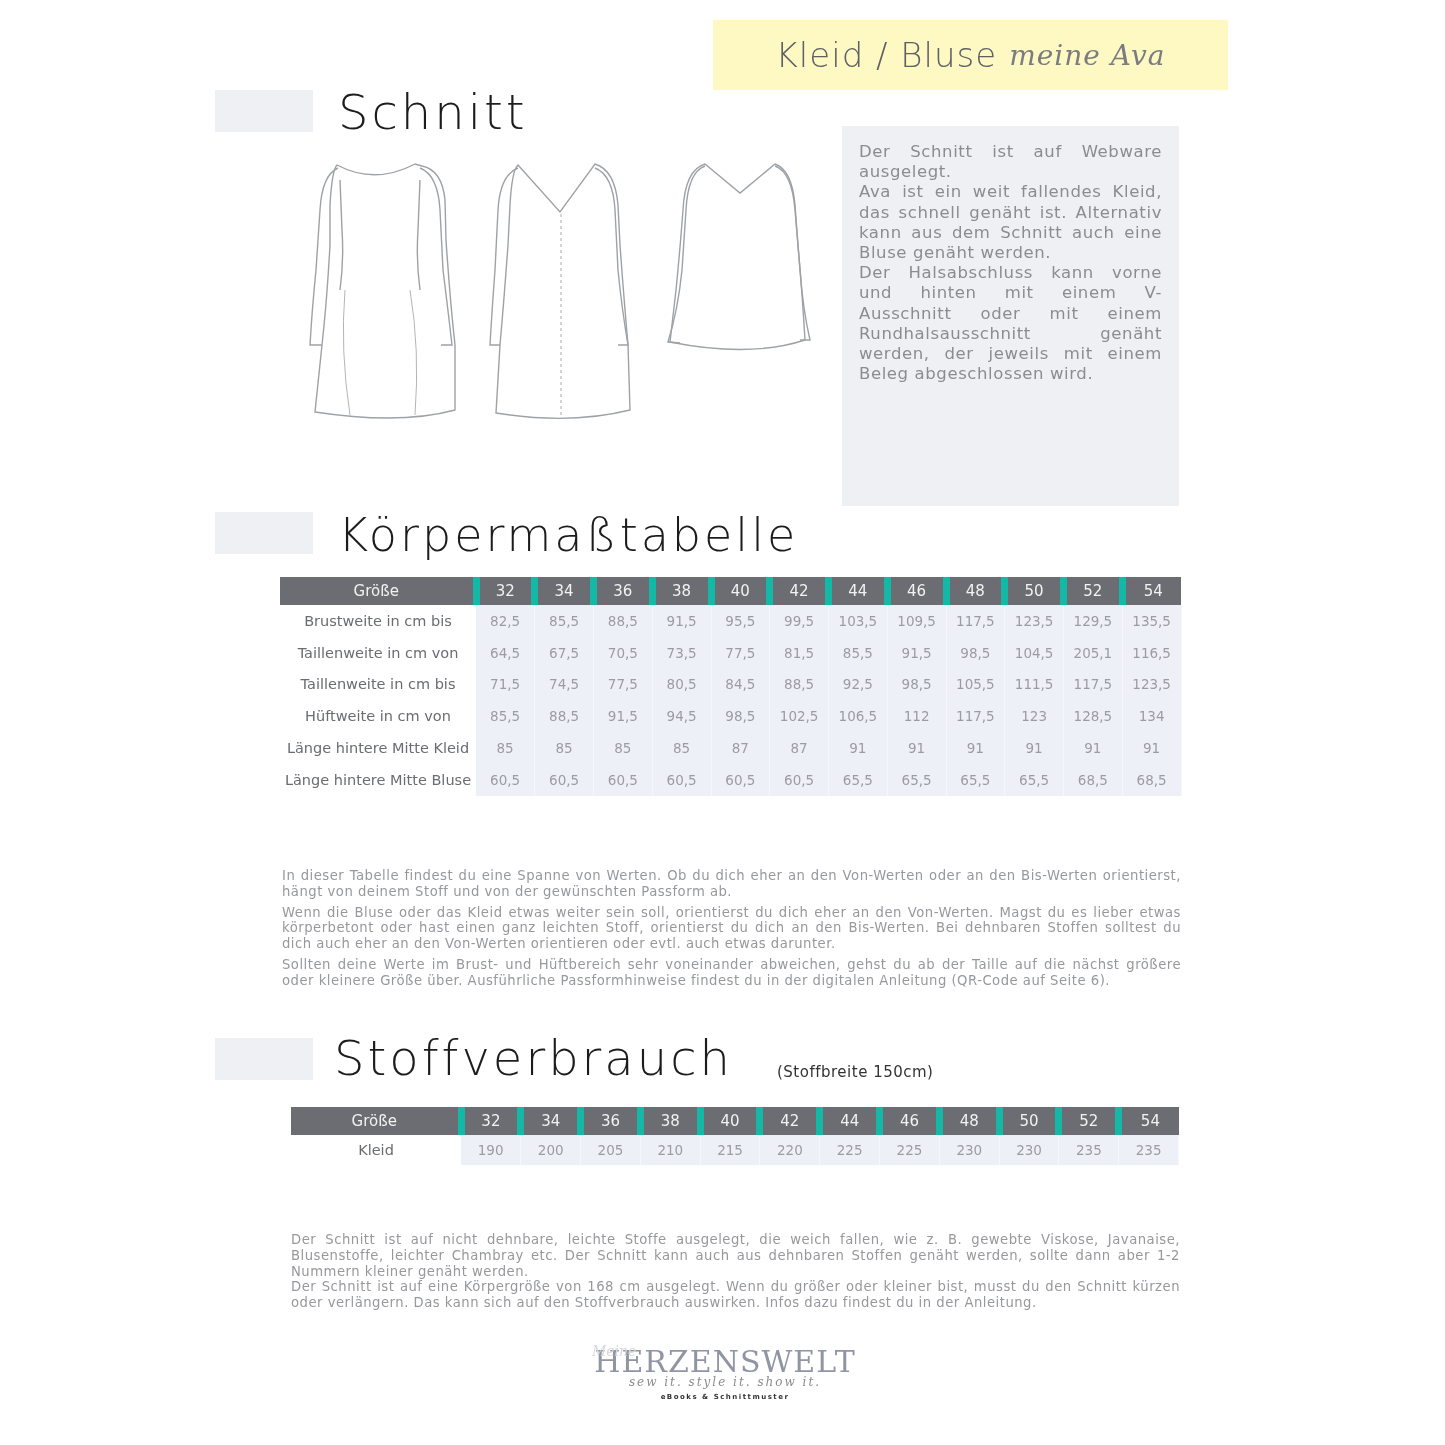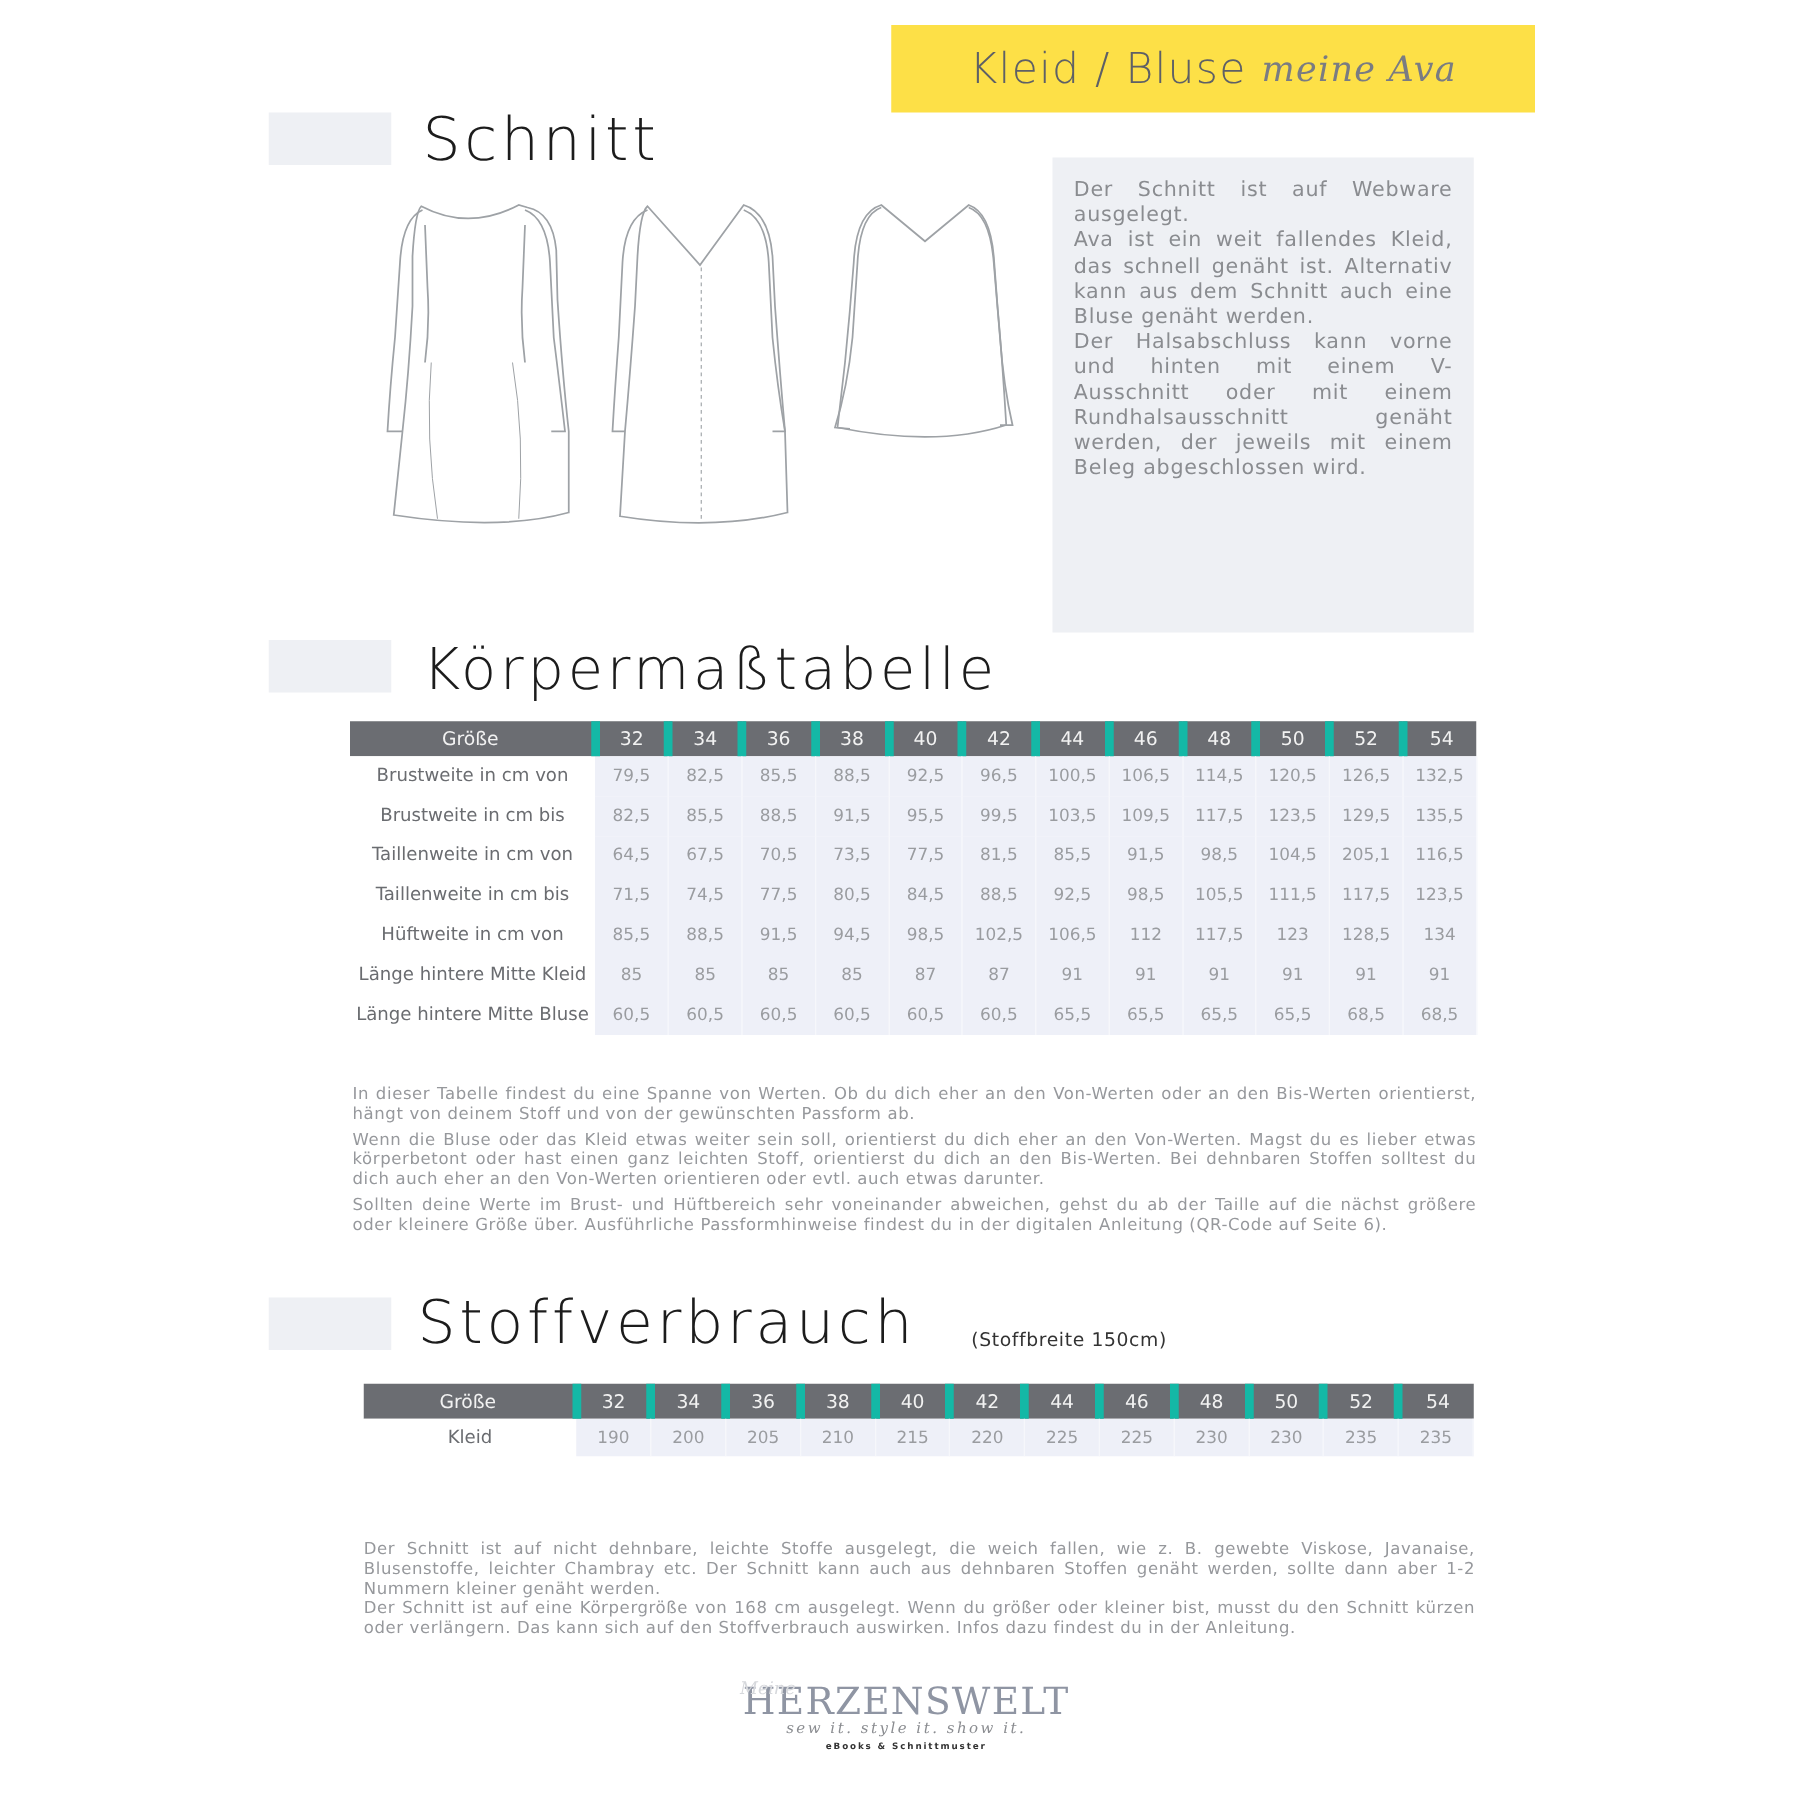--- a/index.html
+++ b/index.html
@@ -1,18 +1,18 @@
 <!DOCTYPE html>
 <html><head>
 <meta charset="utf-8">
 <style>
   html, body { margin: 0; padding: 0; background: #ffffff; }
   body { width: 1445px; height: 1445px; position: relative; overflow: hidden; font-family: "DejaVu Sans", sans-serif; color: #555; }
   .abs { position: absolute; }
-  .title-box { left: 713px; top: 20px; width: 515px; height: 70px; background: #fde047; display: flex; align-items: center; justify-content: center; }
+  .title-box { left: 713px; top: 20px; width: 515px; height: 70px; background: #fef9c3; display: flex; align-items: center; justify-content: center; }
   .title-main { font-family: "DejaVu Sans", sans-serif; font-size: 34px; color: #5e6066; font-weight: 300; letter-spacing: 1px; }
   .title-script { font-family: "DejaVu Serif", serif; font-style: italic; font-size: 28px; color: #7a7c82; margin-left: 12px; letter-spacing: 1px; }
   .sec-swatch { background: #eef0f4; width: 98px; height: 42px; }
   .sec-title { font-family: "DejaVu Sans", sans-serif; font-weight: 300; color: #1c1c1c; letter-spacing: 3px; }
   .desc-box { left: 842px; top: 126px; width: 337px; height: 380px; background: #eef0f4; box-sizing: border-box; padding: 16px 17px 0 17px; }
   .desc-box p { margin: 0; font-size: 16.5px; line-height: 20.2px; color: #8a8c90; text-align: justify; text-align-last: left; letter-spacing: 0.6px; }
   table.meas { border-collapse: collapse; table-layout: fixed; }
   table.meas th { background: #6b6d72; color: #f2f2f2; font-weight: normal; font-size: 15px; height: 28px; border-right: 7px solid #14b8a6; padding: 0; }
   table.meas th:last-child { border-right: none; }
   table.meas td { text-align: center; color: #9a9ca0; font-size: 13.5px; padding: 0; }
@@ -85,35 +85,20 @@
       <th>42</th>
       <th>44</th>
       <th>46</th>
       <th>48</th>
       <th>50</th>
       <th>52</th>
       <th>54</th>
     </tr>
   </thead>
   <tbody id="body-tbody">
-      <tr style="height: 31.8px;">
-        <td class="rowlabel">Brustweite in cm von</td>
-        <td class="val">79,5</td>
-        <td class="val">82,5</td>
-        <td class="val">85,5</td>
-        <td class="val">88,5</td>
-        <td class="val">92,5</td>
-        <td class="val">96,5</td>
-        <td class="val">100,5</td>
-        <td class="val">106,5</td>
-        <td class="val">114,5</td>
-        <td class="val">120,5</td>
-        <td class="val">126,5</td>
-        <td class="val">132,5</td>
-      </tr>
       <tr style="height: 31.8px;">
         <td class="rowlabel">Brustweite in cm bis</td>
         <td class="val">82,5</td>
         <td class="val">85,5</td>
         <td class="val">88,5</td>
         <td class="val">91,5</td>
         <td class="val">95,5</td>
         <td class="val">99,5</td>
         <td class="val">103,5</td>
         <td class="val">109,5</td>

